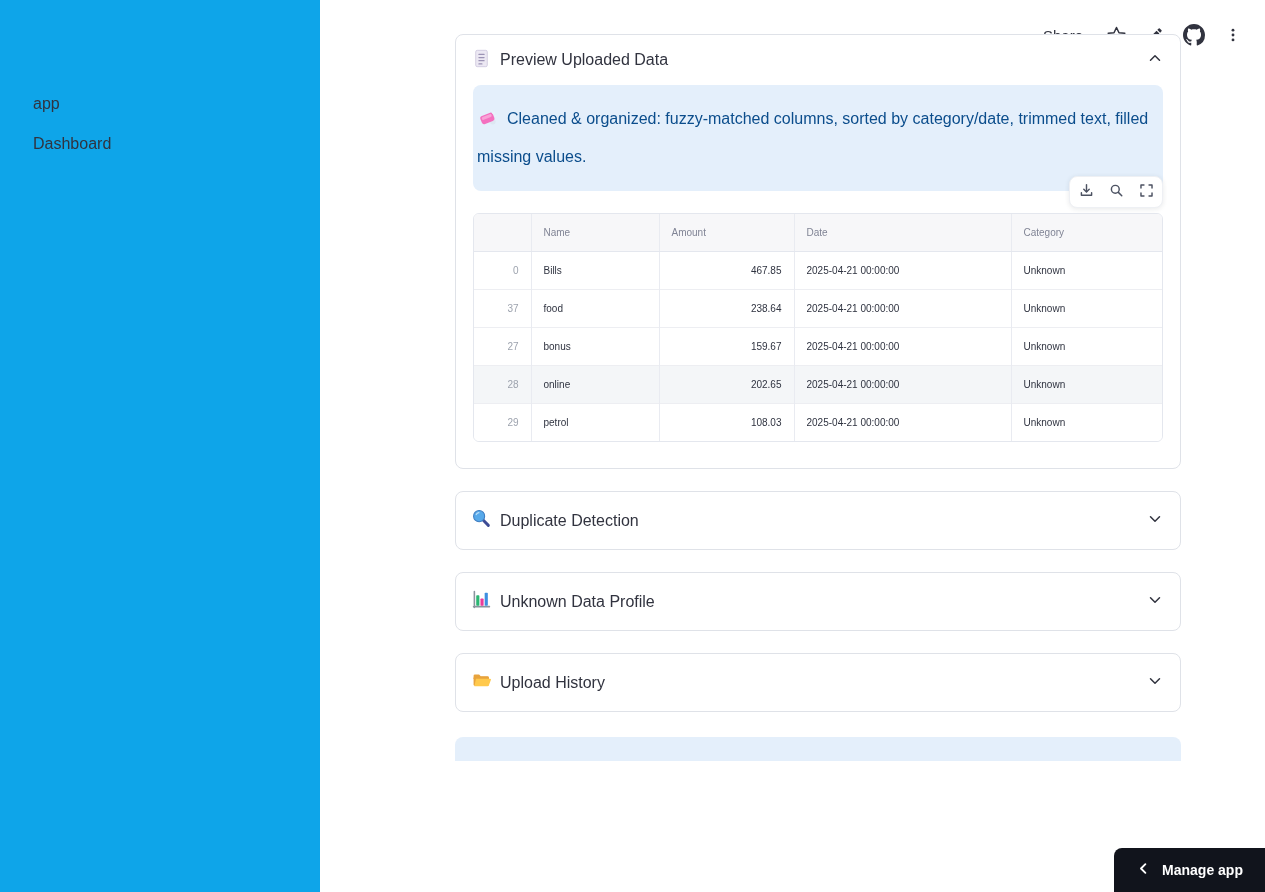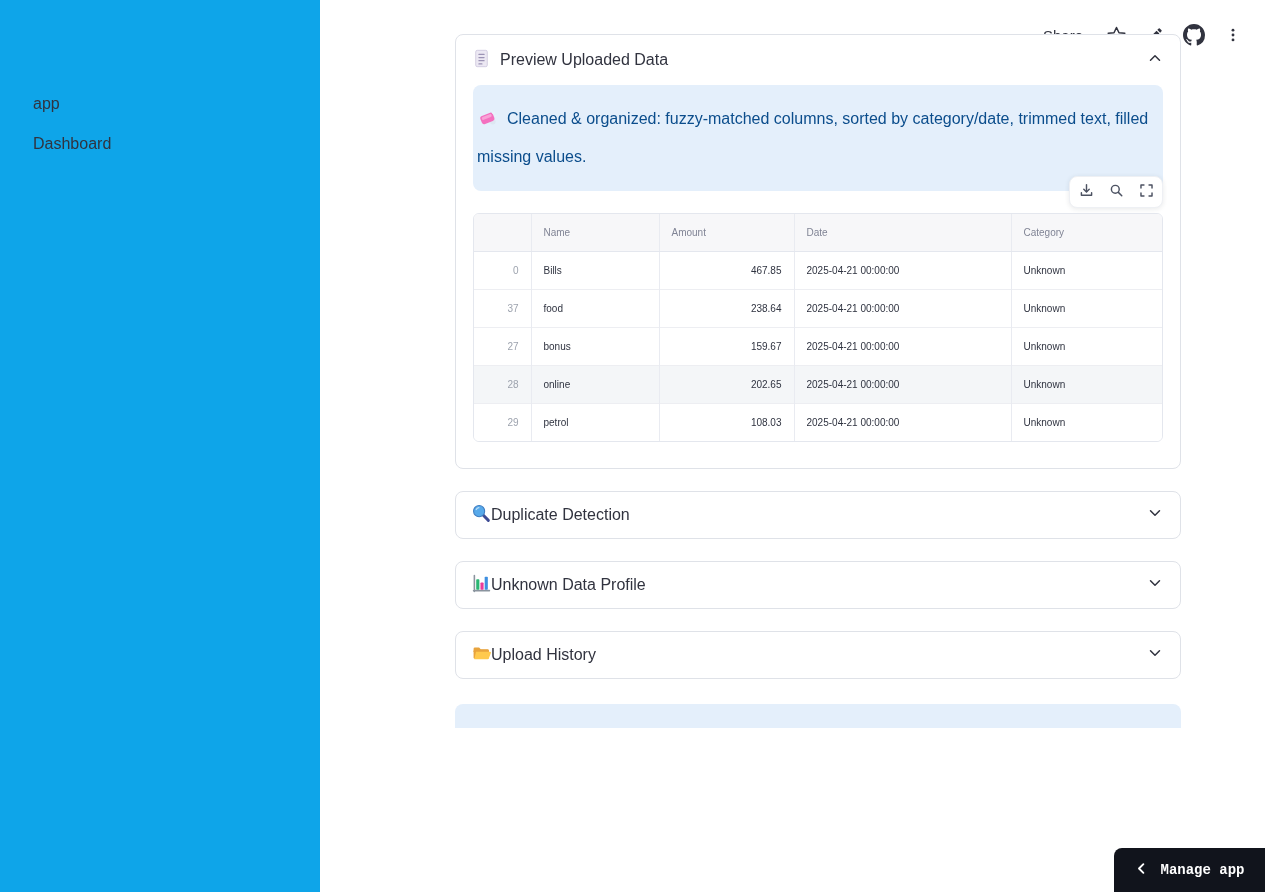--- a/index.html
+++ b/index.html
@@ -49,30 +49,30 @@
   table.df { width:100%; border-collapse:collapse; table-layout:fixed; font-size:10px; }
   table.df th { background:#f7f7f9; color:#808495; font-weight:400; text-align:left;
                 height:37px; padding:0 12px; border-bottom:1px solid #e4e7ee; }
   table.df td { height:38px; padding:0 12px; color:#2f3340; background:#fff; }
   table.df tr.body-row + tr.body-row td { border-top:1px solid #edeef2; }
   table.df th:not(:last-child), table.df td:not(:last-child) { border-right:1px solid #e9ebf1; }
   table.df .idx { text-align:right; color:#9da3ae; }
   table.df .num { text-align:right; }
   table.df tr.hl td { background:#f4f6f8; }
 
-  .exp-collapsed { margin-top:22px; height:48px; display:flex; align-items:center;
-                   padding:0 16px; font-size:16px; cursor:pointer; }
+  .exp-collapsed { margin-top:22px; height:59px; display:flex; align-items:center;
+                   padding:0 16px; gap:9px; font-size:16px; cursor:pointer; }
   .exp-collapsed .title { flex:1; }
 
   .info-sliver { margin-top:25px; height:24px; background:#e4effb; border-radius:8px 8px 0 0; }
 
   .manage-app { position:absolute; left:1114px; top:848px; width:151px; height:44px;
                 background:#11141c; border-top-left-radius:8px; display:flex; align-items:center;
                 justify-content:center; gap:11px; color:#fff; font-size:14px; font-weight:700;
-                cursor:pointer; z-index:5;font-family:Liberation Mono, monospace; }
+                cursor:pointer; z-index:5; }
 </style>
 </head>
 <body>
 
 <div class="stage">
 
   <div class="sidebar">
     <div class="nav">
       <div class="nav-item">
         <span>app</span>

